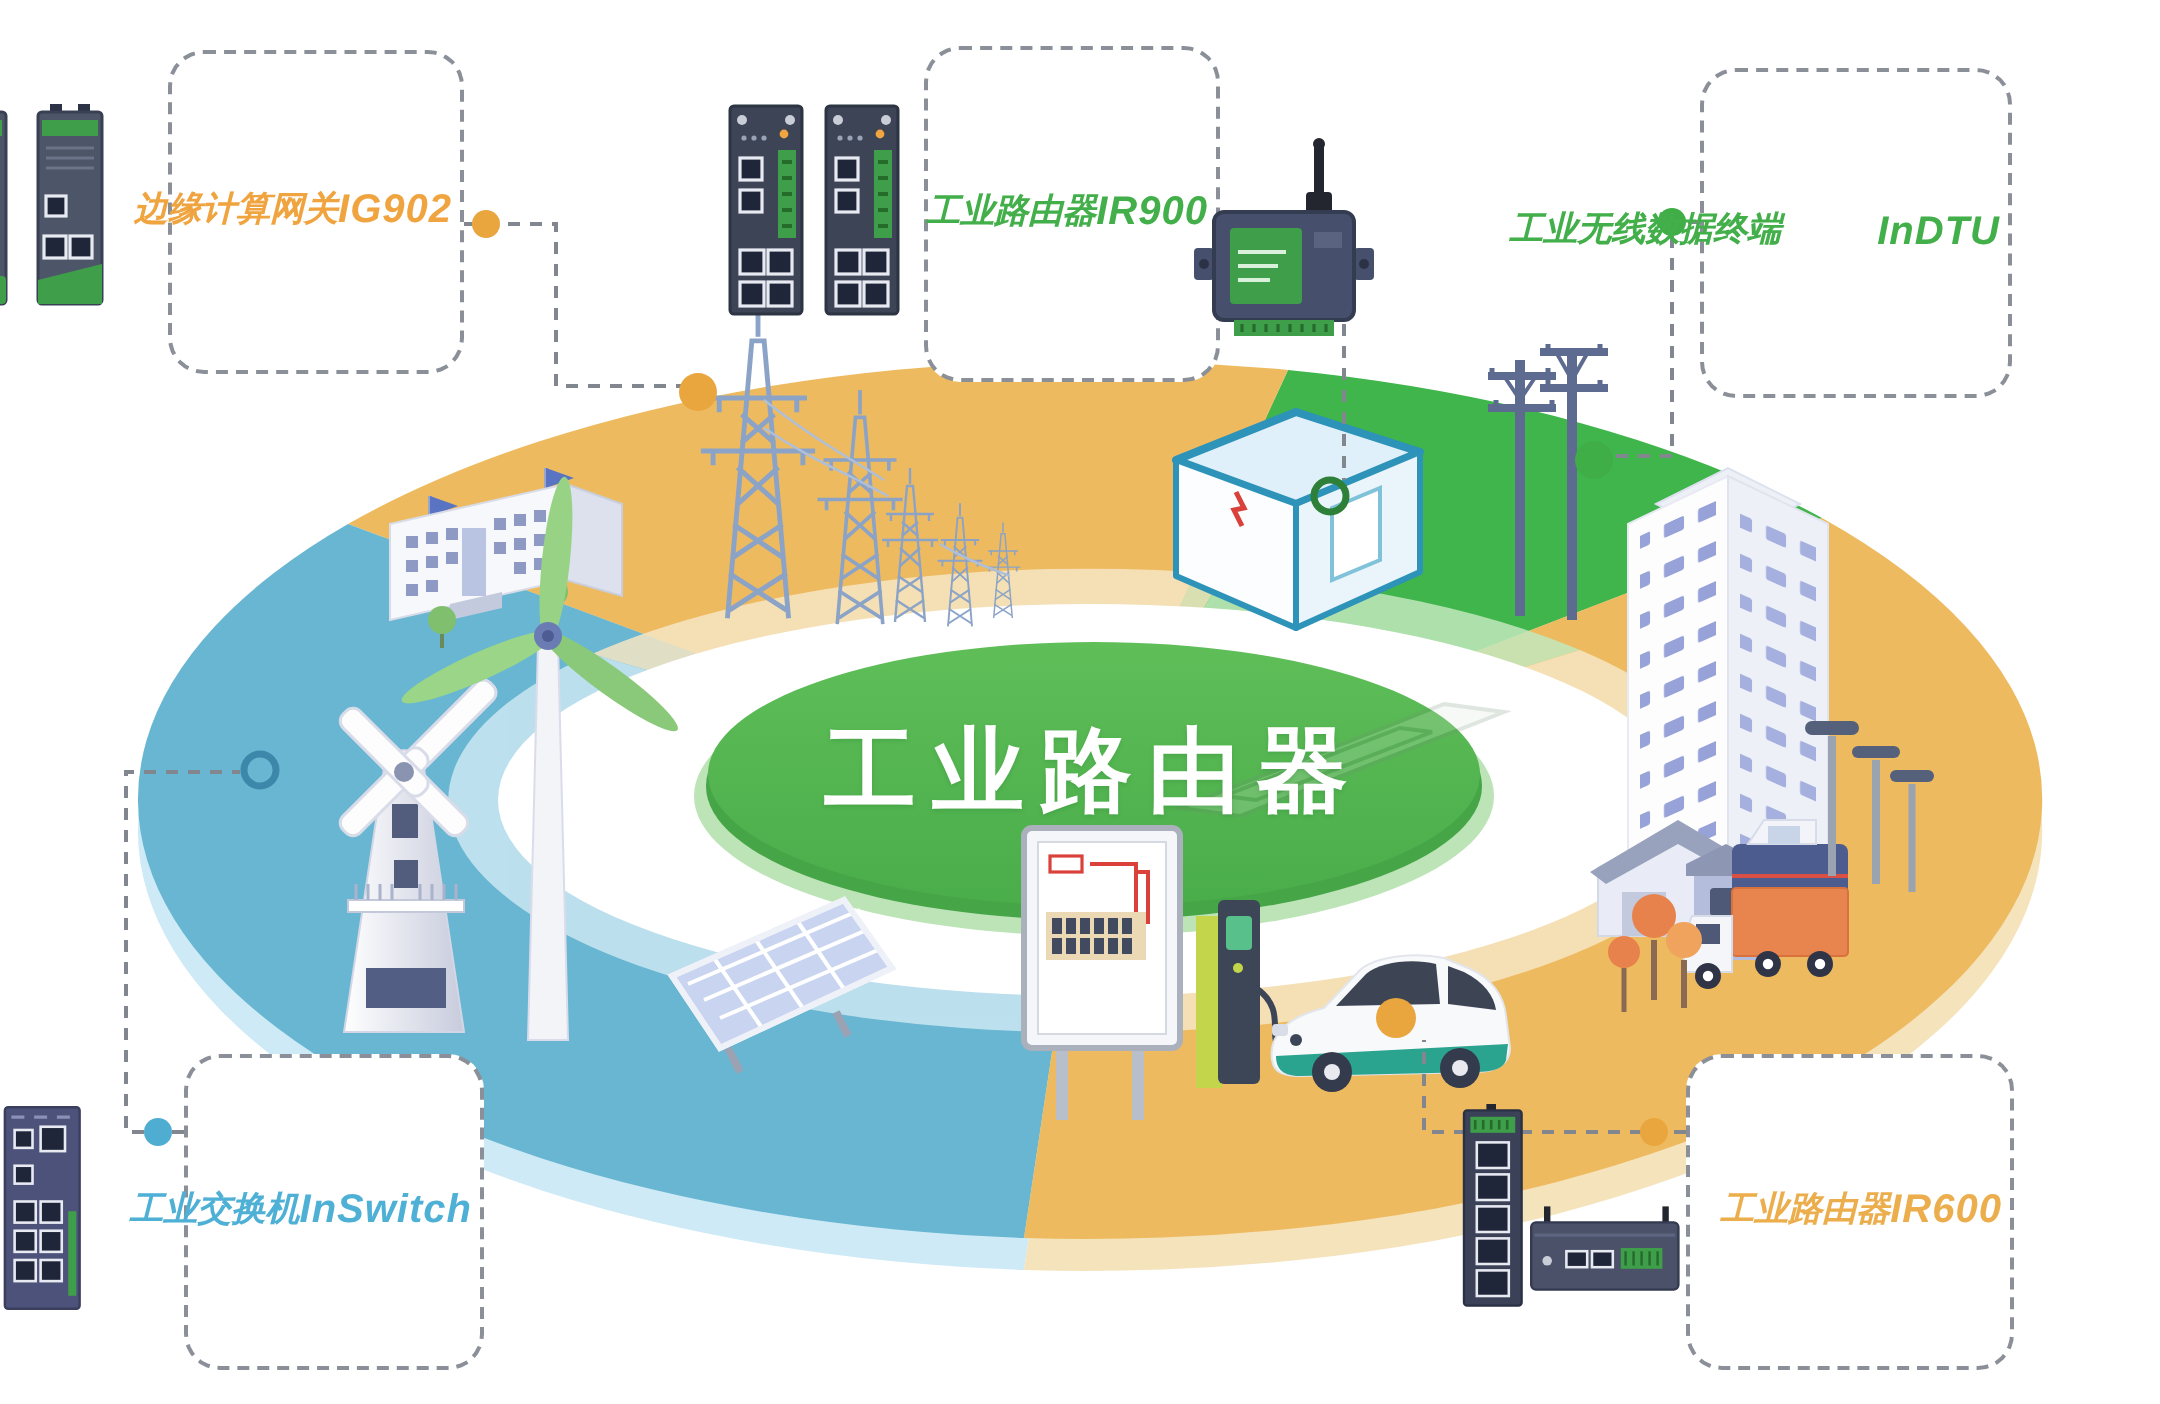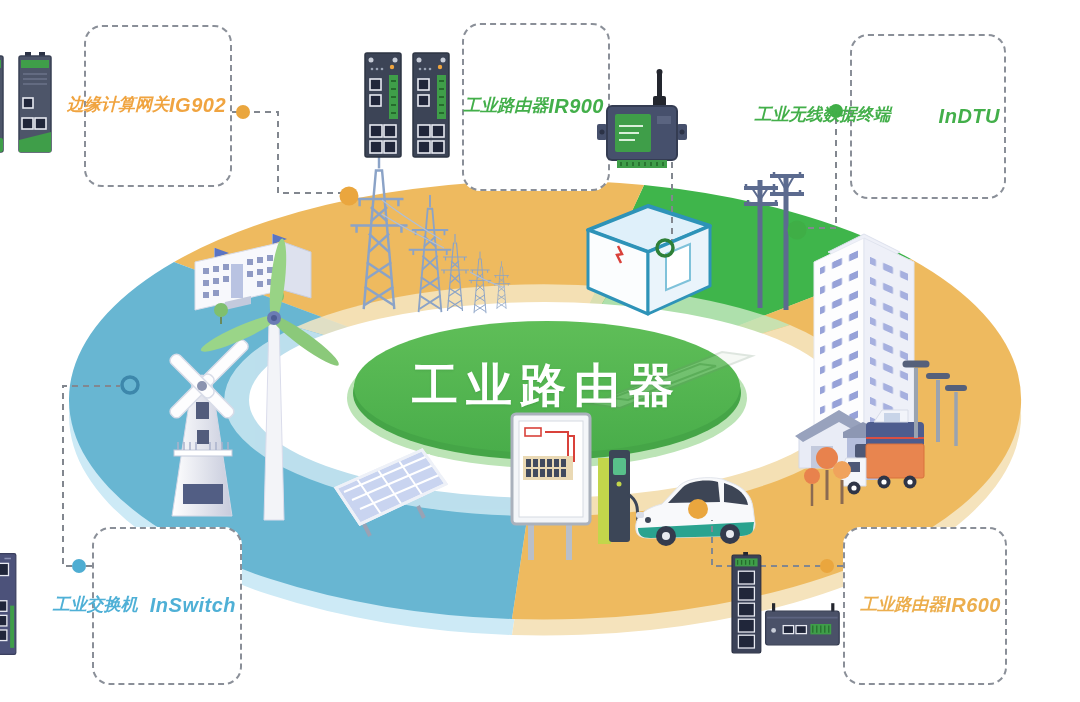--- a/index.html
+++ b/index.html
@@ -15,21 +15,21 @@
   .dev-art{flex:0 0 auto;margin-bottom:2px;}
   .dev-name{font-size:17px;font-weight:bold;line-height:1.45;white-space:nowrap;}
   .dev-model{font-size:20px;font-weight:bold;line-height:1.3;letter-spacing:.5px;}
   .c-orange{color:#f0a440;}
   .c-green{color:#43af4a;}
   .c-blue{color:#4fb0d6;}
   .c-yellow{color:#ecae4d;}
   #box-ig902{left:84px;top:25px;width:148px;height:162px;}
   #box-ir900{left:462px;top:23px;width:148px;height:168px;}
   #box-indtu{left:850px;top:34px;width:156px;height:165px;gap:48px;}
-  #box-inswitch{left:92px;top:527px;width:150px;height:158px;gap:12px;}
+  #box-inswitch{left:92px;top:527px;width:150px;height:158px;}
   #box-ir600{left:843px;top:527px;width:164px;height:158px;}
   .port{fill:#20263a;stroke:#e8eaf2;stroke-width:1.6;}
   .dash{fill:none;stroke:#82878f;stroke-width:2;stroke-dasharray:6 5;}
 </style>
 </head>
 <body>
 
 <div class="canvas">
 
 <svg class="scene" viewBox="0 0 1080 702">

